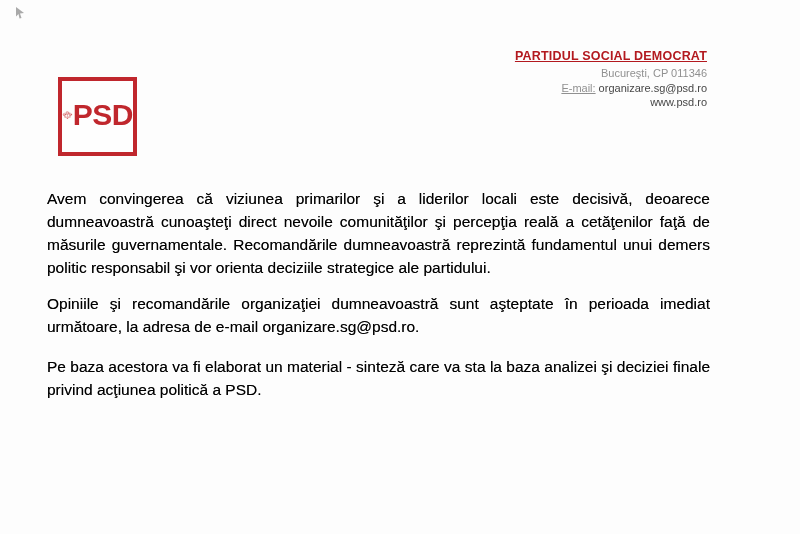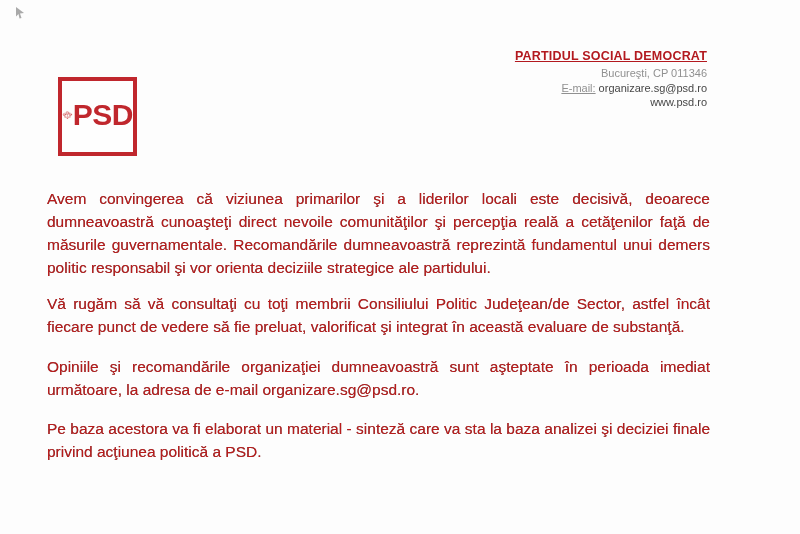--- a/index.html
+++ b/index.html
@@ -77,21 +77,21 @@
     font-weight: normal;
   }
   .email-label { margin-right: 3px; text-decoration: underline; }
   
   .body-text {
     position: absolute;
     left: 47px;
     top: 187px;
     width: 663px;
     text-align: justify;
-    color: #b91c1c;
+    color: #000000;
     font-size: 15.5px;
     line-height: 23px;
     text-shadow: 0 0 0.4px rgba(0,0,0,0.55);
   }
   .body-text p { margin: 0; }
   .body-text p:nth-of-type(1) { margin-bottom: 13px; }
   .body-text p:nth-of-type(2) { margin-bottom: 17px; }
   .body-text p:nth-of-type(3) { margin-bottom: 16px; }
 </style>
 </head>
@@ -133,18 +133,17 @@
       <div class="addr-line">
         <span class="email-label">E-mail:</span><span class="addr-strong">organizare.sg@psd.ro</span>
       </div>
       <div class="addr-line addr-strong">www.psd.ro</div>
     </div>
 
   </div>
 
   <div class="body-text">
     <p>Avem convingerea că viziunea primarilor şi a liderilor locali este decisivă, deoarece dumneavoastră cunoaşteţi direct nevoile comunităţilor şi percepţia reală a cetăţenilor faţă de măsurile guvernamentale. Recomandările dumneavoastră reprezintă fundamentul unui demers politic responsabil şi vor orienta deciziile strategice ale partidului.</p>
-    <p>Vă rugăm să vă consultaţi cu toţi membrii Consiliului Politic Judeţean/de Sector, astfel încât fiecare punct de vedere să fie preluat, valorificat şi integrat în această evaluare de substanţă.</p>
     <p>Opiniile şi recomandările organizaţiei dumneavoastră sunt aşteptate în perioada imediat următoare, la adresa de e-mail organizare.sg@psd.ro.</p>
     <p>Pe baza acestora va fi elaborat un material - sinteză care va sta la baza analizei şi deciziei finale privind acţiunea politică a PSD.</p>
   </div>
 
 </div>
 
 </body></html>

